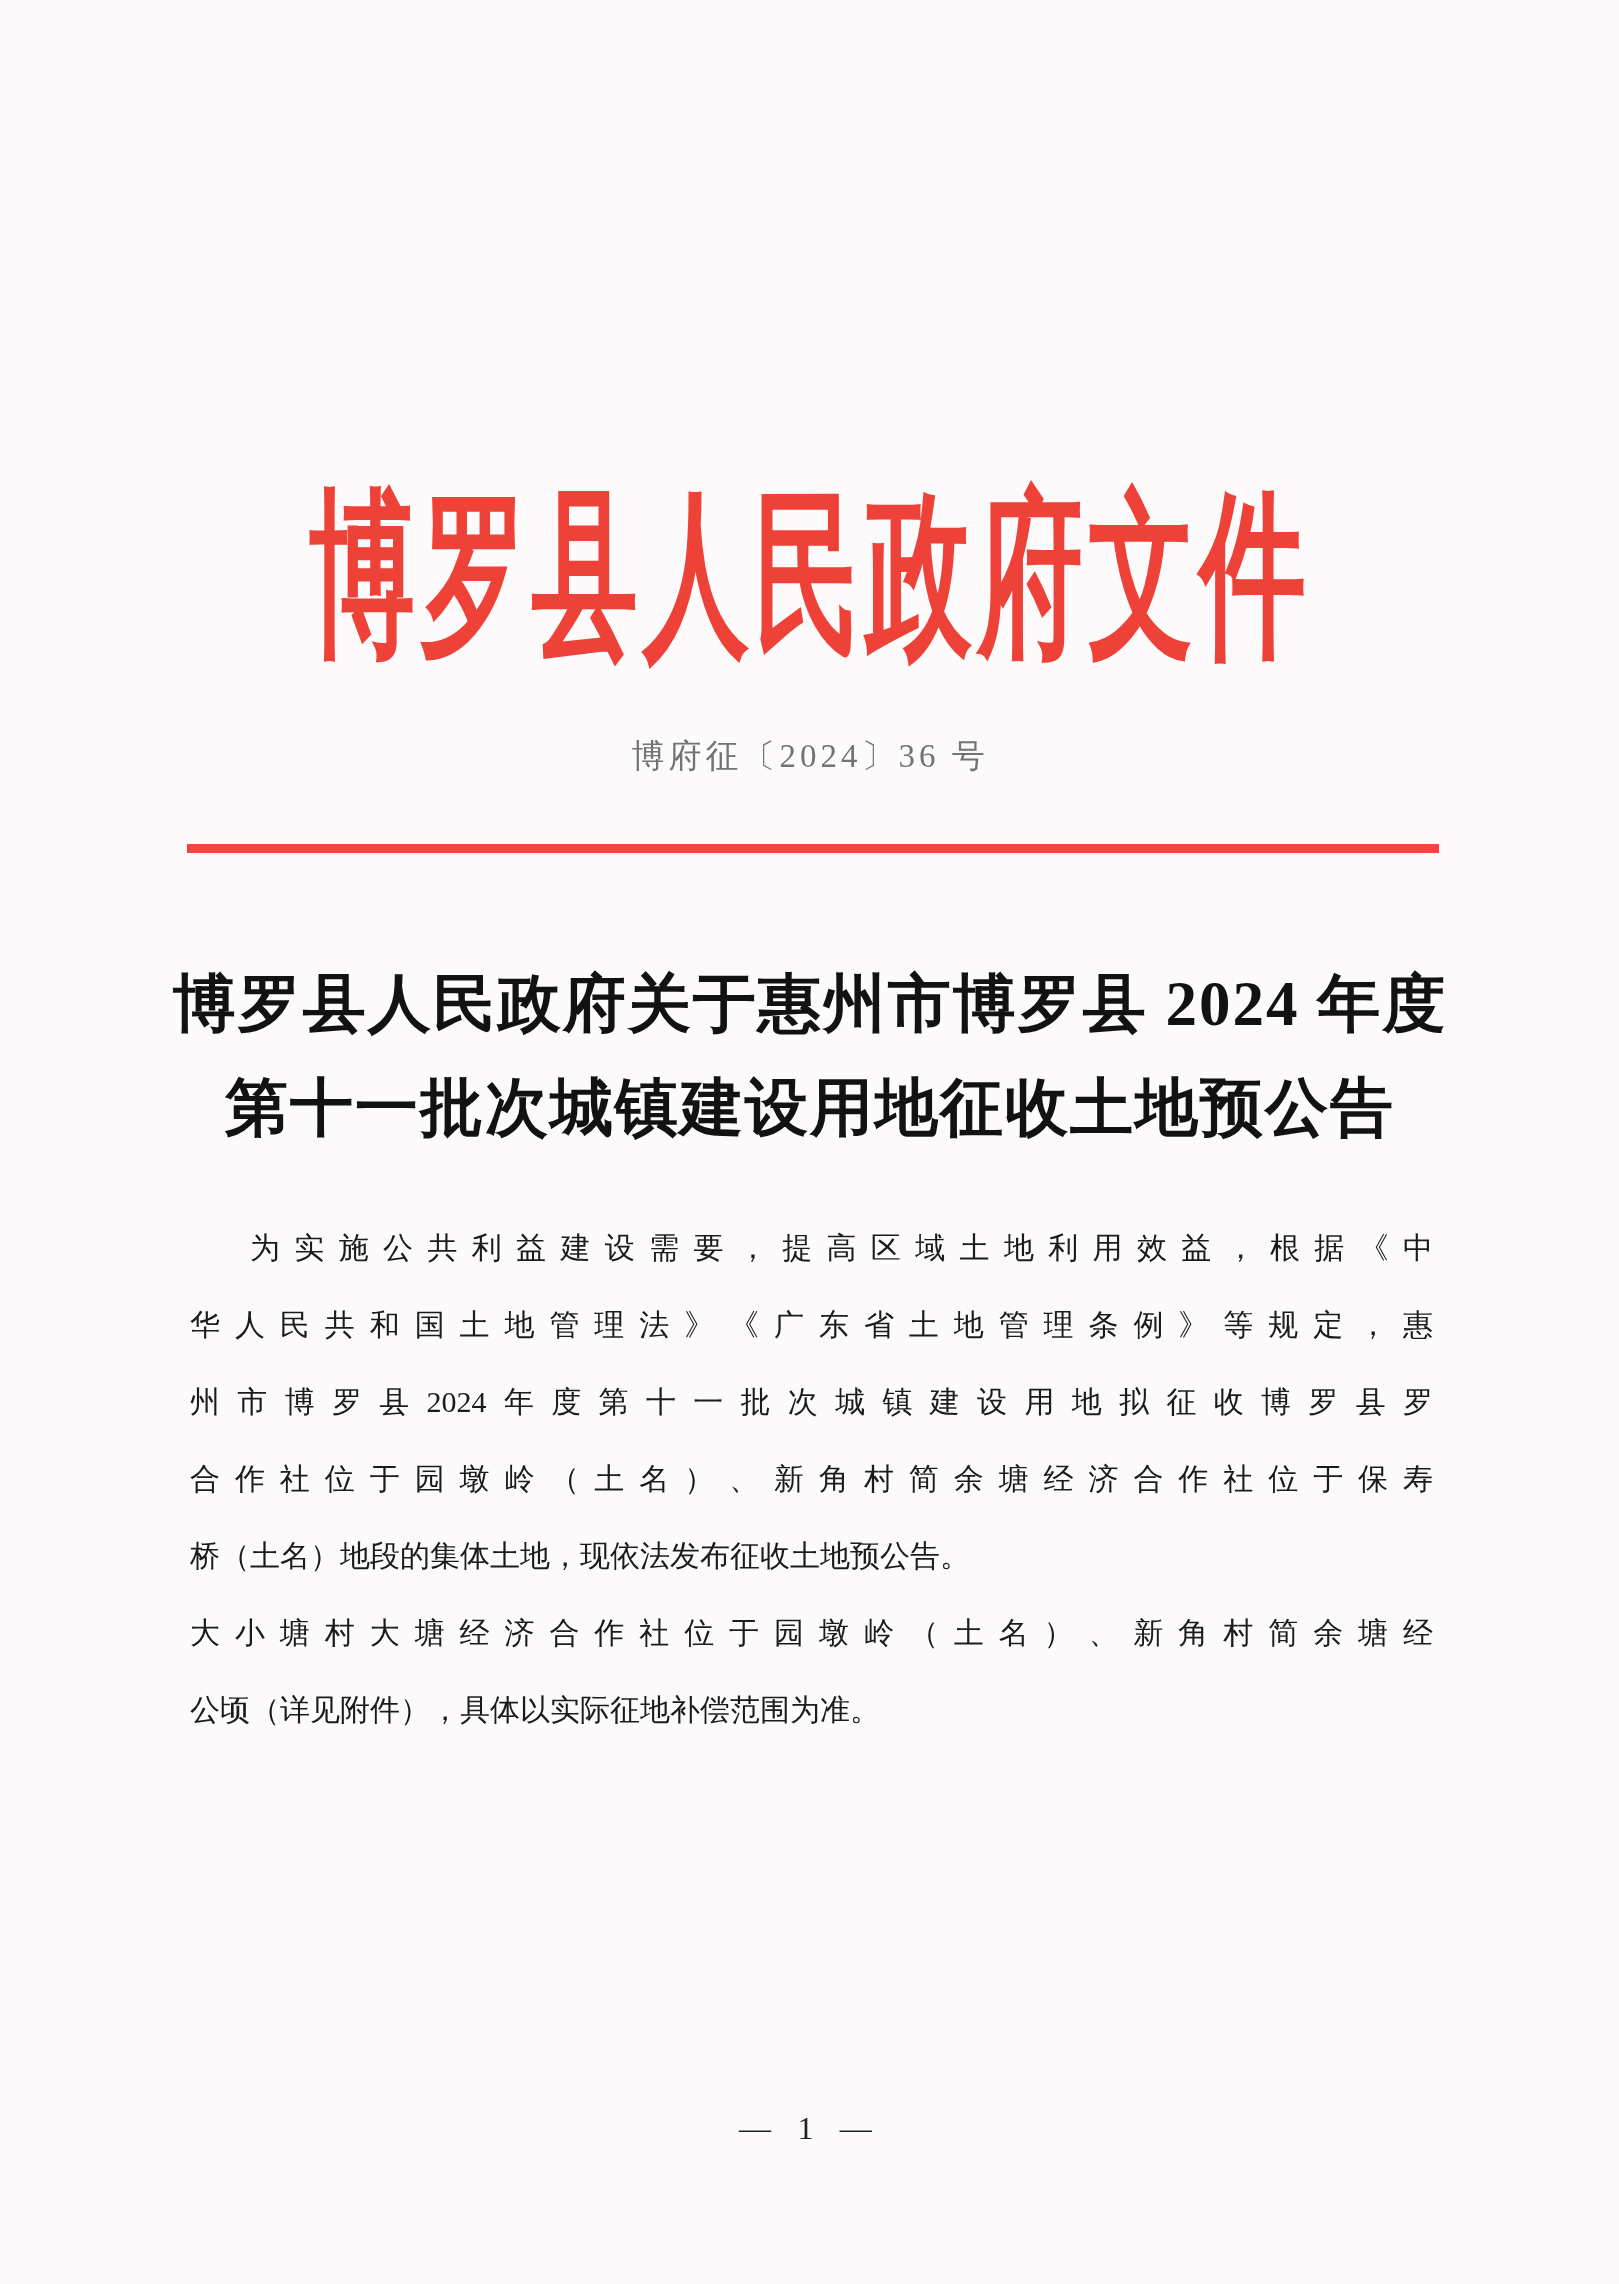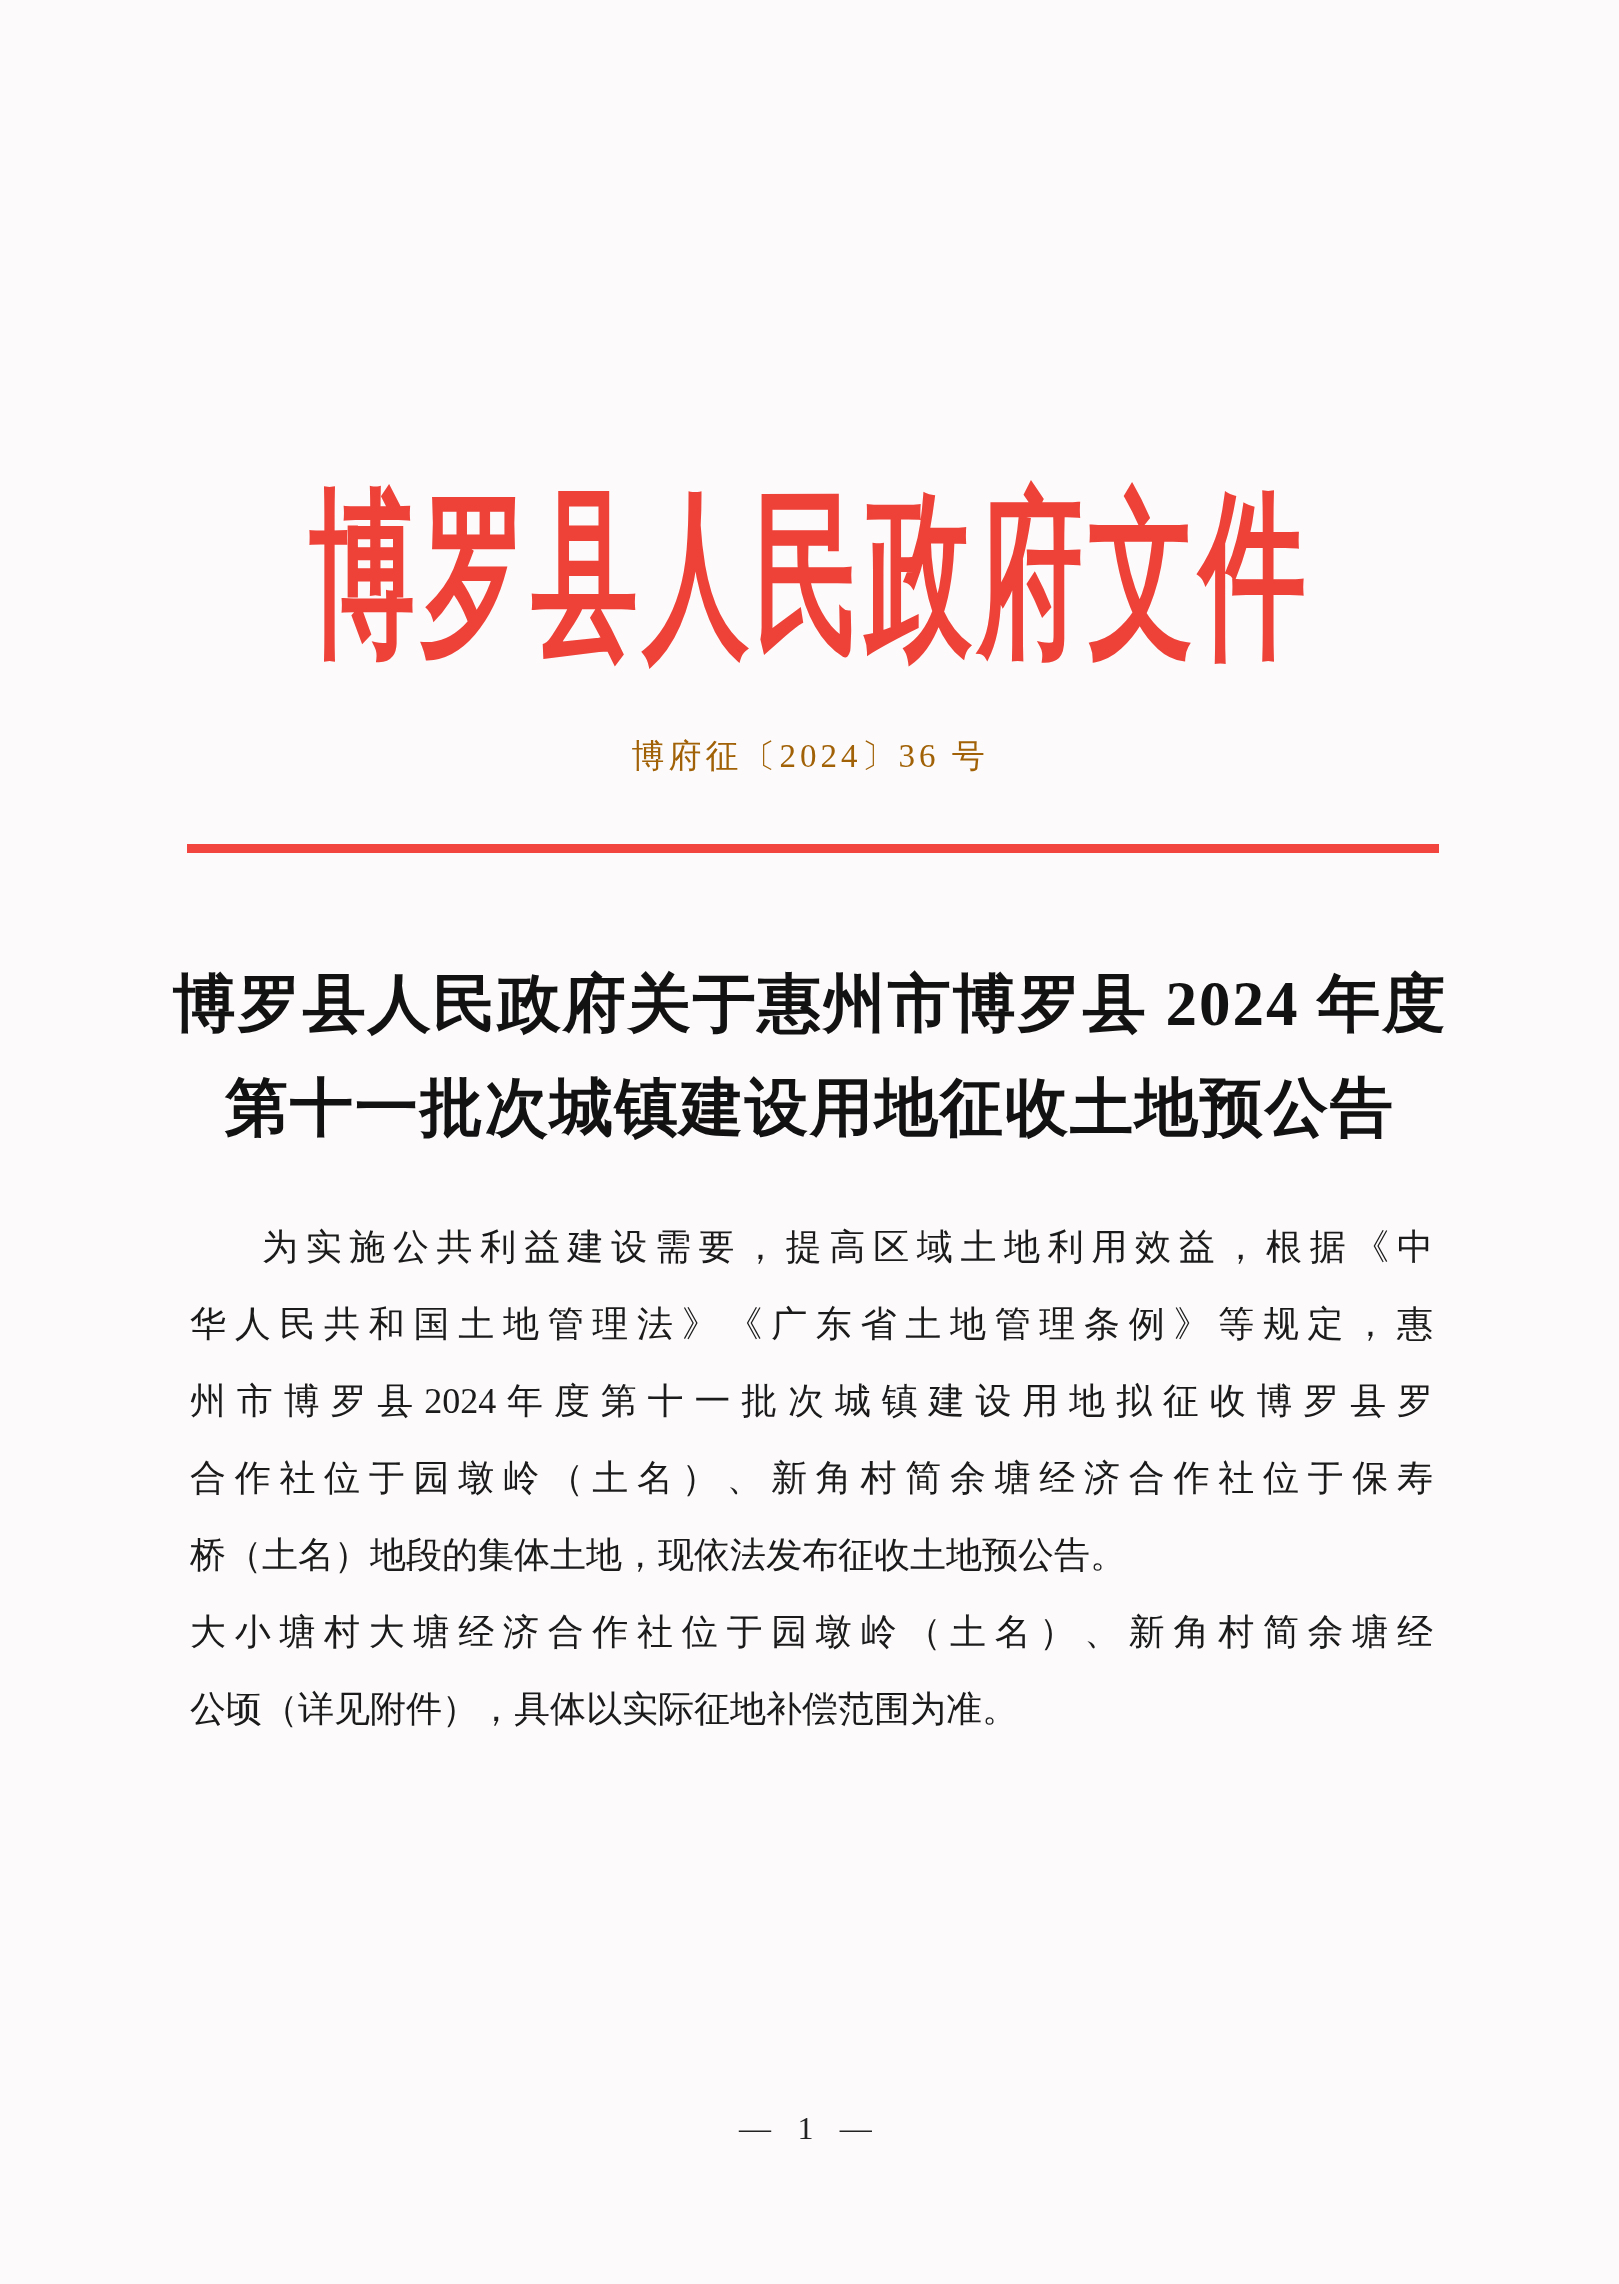--- a/index.html
+++ b/index.html
@@ -41,21 +41,21 @@
   
   .doc-number {
     position: absolute;
     top: 734px;
     left: 0;
     right: 0;
     text-align: center;
     font-family: "Liberation Serif", serif;
     font-size: 33px;
     letter-spacing: 4px;
-    color: #a16207;
+    color: #737373;
   }
   
   .red-rule {
     position: absolute;
     top: 844px;
     left: 187px;
     width: 1252px;
     height: 8.6px;
     background: #f24540;
   }
@@ -74,21 +74,21 @@
     letter-spacing: 2px;
     color: #121212;
   }
   
   .body-text {
     position: absolute;
     top: 1209px;
     left: 190px;
     width: 1243px;
     font-family: "Liberation Serif", serif;
-    font-size: 36px;
+    font-size: 30px;
     line-height: 77px;
     color: #1b1b1b;
   }
   .line {
     height: 77px;
     overflow: hidden;
   }
   .just {
     text-align: justify;
     text-align-last: justify;

